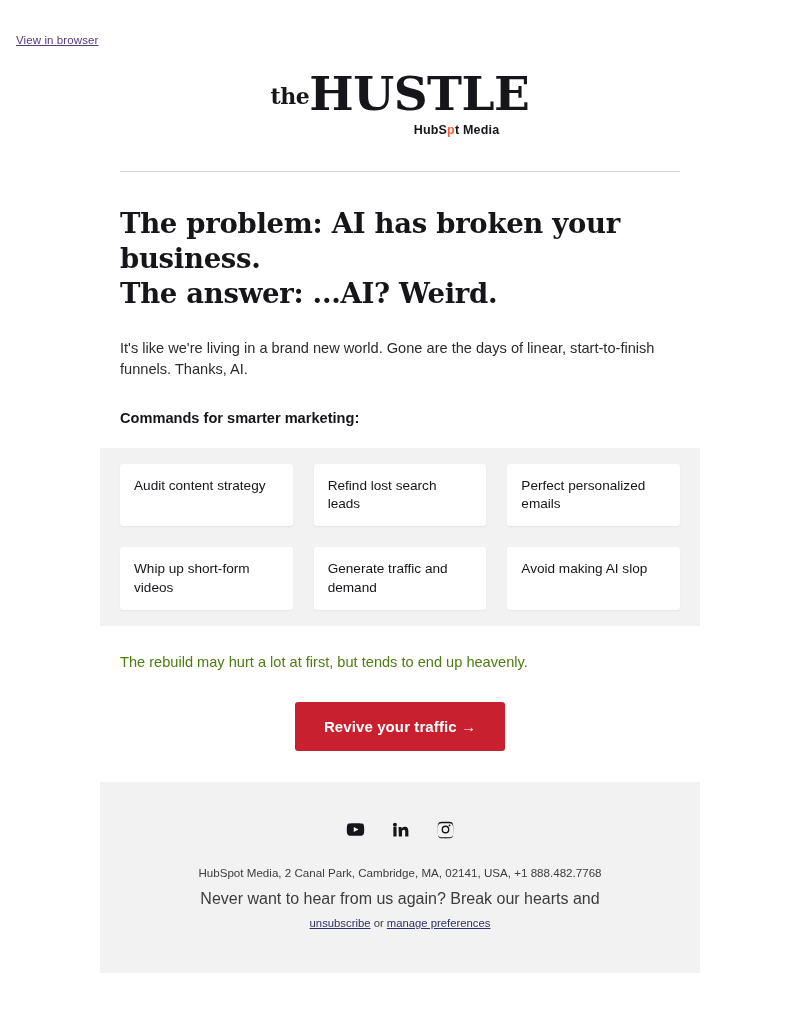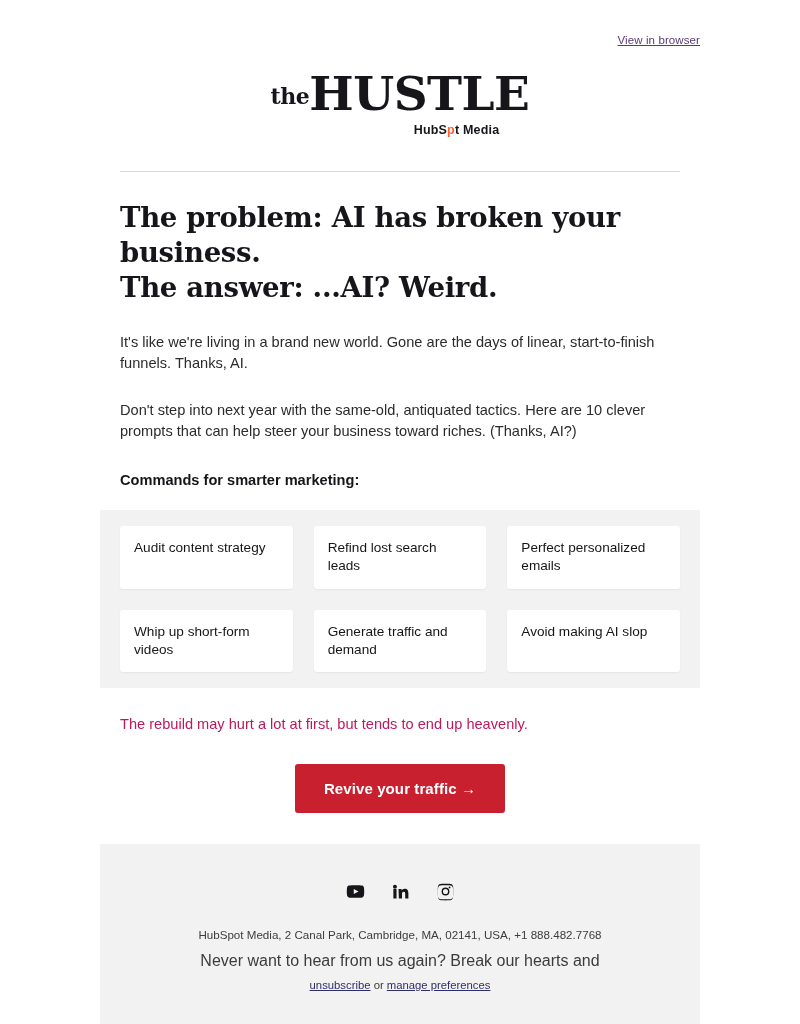--- a/index.html
+++ b/index.html
@@ -12,22 +12,22 @@
     color: #1a1a1a;
   }
   .page {
     width: 800px;
     height: 1024px;
     position: relative;
     overflow: hidden;
     background: #ffffff;
   }
   .view-in-browser-row {
-    text-align: right;
-    padding: 30px 100px 0 0;
+    text-align: left;
+    padding: 30px 100px 0 16px;
   }
   .view-in-browser {
     font-size: 11.5px;
     color: #5a3a78;
     text-decoration: underline;
     letter-spacing: .1px;
   }
   .logo-wrap {
     margin-top: 22px;
     text-align: center;
@@ -65,21 +65,21 @@
     color: #ff5c35;
   }
   .divider {
     width: 560px;
     height: 1px;
     background: #d8d8d8;
     margin: 33px auto 0 auto;
   }
   .content {
     width: 560px;
-    margin: 0 auto;
+    margin: 6px auto;
     padding-top: 28px;
   }
   h1.headline {
     font-family: "DejaVu Serif", serif;
     font-size: 27.5px;
     line-height: 1.28;
     font-weight: 700;
     color: #16161a;
     margin: 0;
     letter-spacing: -0.3px;
@@ -121,21 +121,21 @@
     color: #16161a;
     min-height: 44px;
     box-sizing: border-box;
     display: flex;
     align-items: flex-start;
     box-shadow: 0 1px 2px rgba(0,0,0,.06);
   }
   p.closing {
     font-size: 14.6px;
     line-height: 1.5;
-    color: #be185d;
+    color: #4d7c0f;
     margin: 26px 0 0 0;
   }
   .cta-wrap {
     text-align: center;
     margin-top: 28px;
   }
   .cta-button {
     display: inline-block;
     background: #c8202f;
     color: #ffffff;
@@ -207,21 +207,20 @@
 
   <div class="divider"></div>
 
   <div class="content">
     <h1 class="headline">
       <span>The problem: AI has broken your business.</span><br>
       <span>The answer: ...AI? Weird.</span>
     </h1>
 
     <p class="body-text first">It's like we're living in a brand new world. Gone are the days of linear, start-to-finish funnels. Thanks, AI.</p>
-    <p class="body-text">Don't step into next year with the same-old, antiquated tactics. Here are 10 clever prompts that can help steer your business toward riches. (Thanks, AI?)</p>
     <p class="lead-in">Commands for smarter marketing:</p>
 
     <div class="cards-band">
       <div class="cards-grid">
         <div class="card">Audit content strategy</div>
         <div class="card">Refind lost search leads</div>
         <div class="card">Perfect personalized emails</div>
         <div class="card">Whip up short-form videos</div>
         <div class="card">Generate traffic and demand</div>
         <div class="card">Avoid making AI slop</div>

